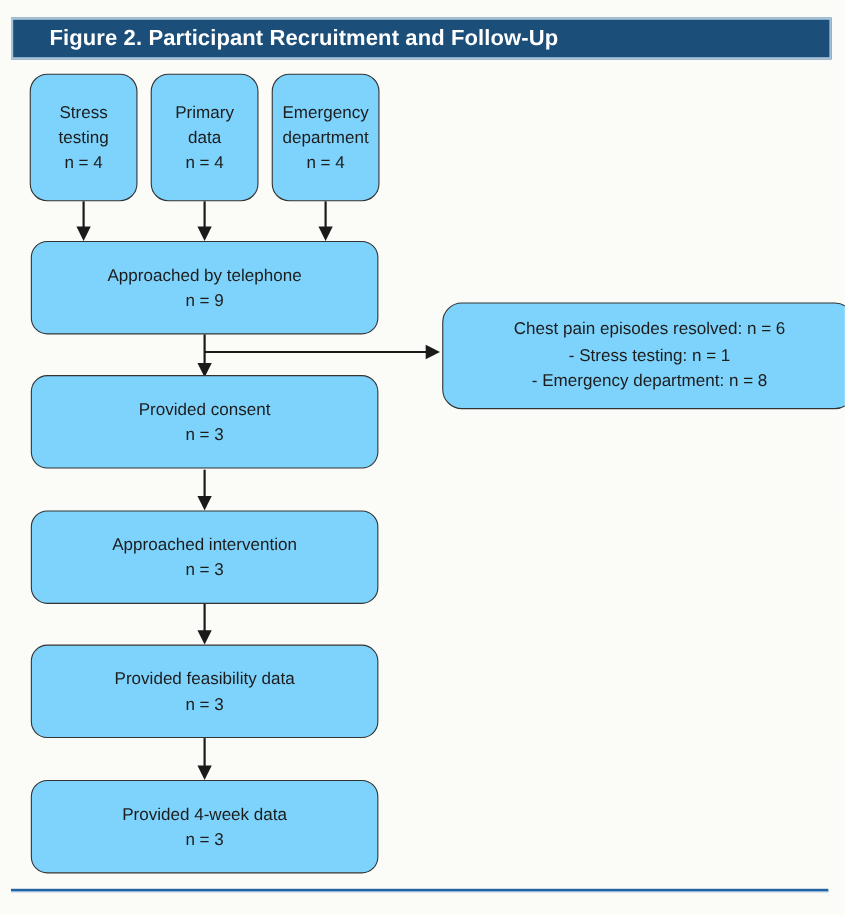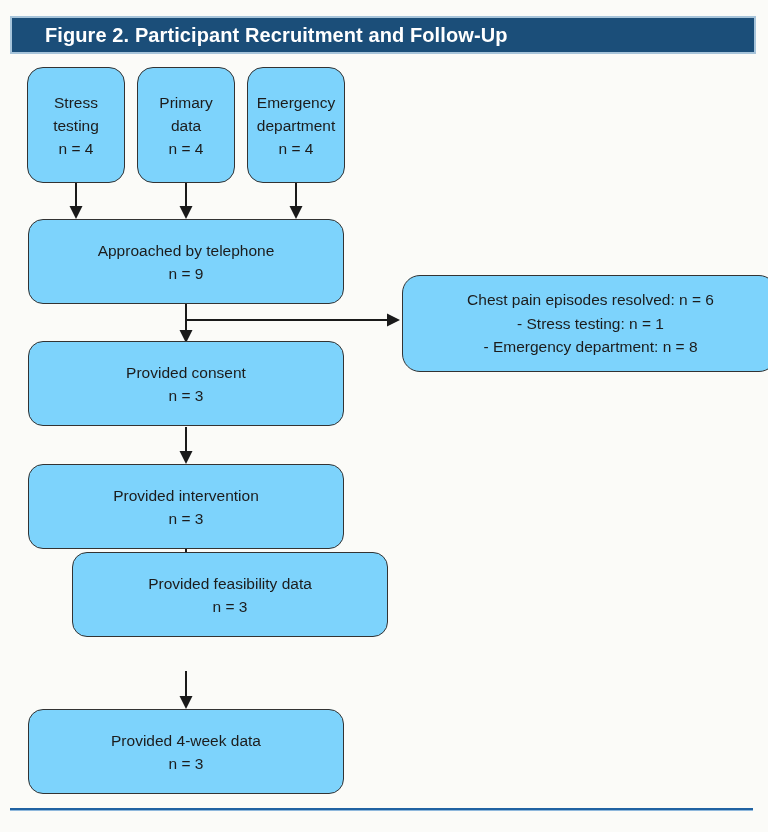--- a/index.html
+++ b/index.html
@@ -53,21 +53,21 @@
 
   .src { width: 98px; height: 116px; top: 67px; border-radius: 16px; padding: 0 6px; }
   .src-a { left: 27px; }
   .src-b { left: 137px; }
   .src-c { left: 247px; }
 
   .main { left: 28px; width: 316px; height: 85px; }
   .step-approached  { top: 219px; }
   .step-consent     { top: 325px; margin-top: 16px; }
   .step-initiated   { top: 464px; }
-  .step-feasibility { top: 552px; margin-left: 44px; }
+  .step-feasibility { top: 586px; }
   .step-week8       { top: 709px; }
 
   .side {
     left: 402px;
     top: 275px;
     width: 375px;
     height: 97px;
     border-radius: 18px;
     align-items: center;
     text-align: left;
@@ -155,21 +155,21 @@
     <div>Approached by telephone</div>
     <div>n = 9</div>
   </div>
 
   <div class="box main step-consent">
     <div>Provided consent</div>
     <div>n = 3</div>
   </div>
 
   <div class="box main step-initiated">
-    <div>Provided intervention</div>
+    <div>Approached intervention</div>
     <div>n = 3</div>
   </div>
 
   <div class="box main step-feasibility">
     <div>Provided feasibility data</div>
     <div>n = 3</div>
   </div>
 
   <div class="box main step-week8">
     <div>Provided 4-week data</div>

